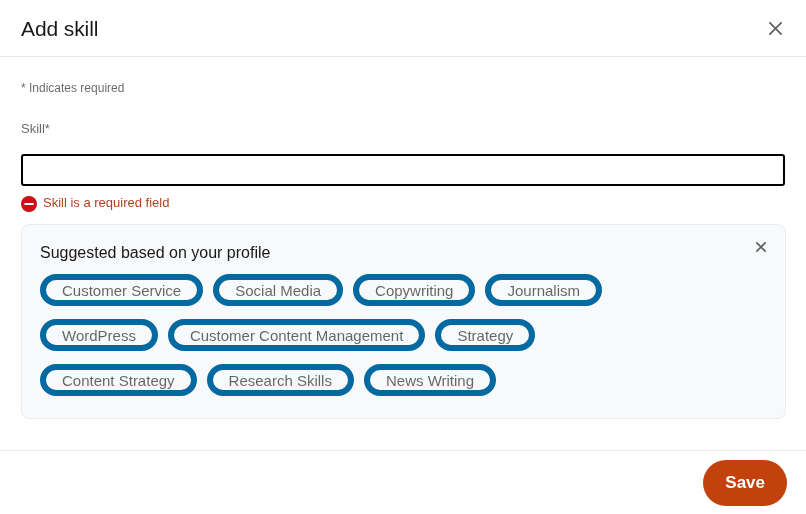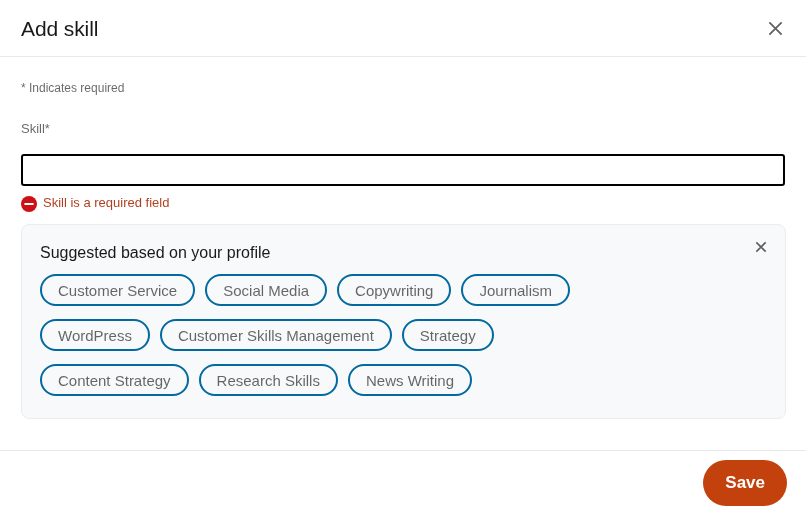--- a/index.html
+++ b/index.html
@@ -153,21 +153,21 @@
   .chip-rows { display: block; }
   .chip-row {
     display: flex;
     flex-wrap: nowrap;
     align-items: center;
     margin-bottom: 13px;
   }
   .chip-row:last-child { margin-bottom: 8px; }
   .chip {
     height: 32px;
-    border: 2px solid #0369a1;
+    border: 6px solid #0369a1;
     border-radius: 16px;
     background: transparent;
     color: rgba(0,0,0,0.6);
     font-size: 15px;
     font-family: "Liberation Sans", sans-serif;
     padding: 0 16px;
     margin-right: 10px;
     cursor: pointer;
     white-space: nowrap;
     display: inline-flex;
@@ -246,21 +246,21 @@
       </button>
       <div class="chip-rows">
         <div class="chip-row">
           <button class="chip">Customer Service</button>
           <button class="chip">Social Media</button>
           <button class="chip">Copywriting</button>
           <button class="chip">Journalism</button>
         </div>
         <div class="chip-row">
           <button class="chip">WordPress</button>
-          <button class="chip">Customer Skills Management</button>
+          <button class="chip">Customer Content Management</button>
           <button class="chip">Strategy</button>
         </div>
         <div class="chip-row">
           <button class="chip">Content Strategy</button>
           <button class="chip">Research Skills</button>
           <button class="chip">News Writing</button>
         </div>
       </div>
     </div>
 

